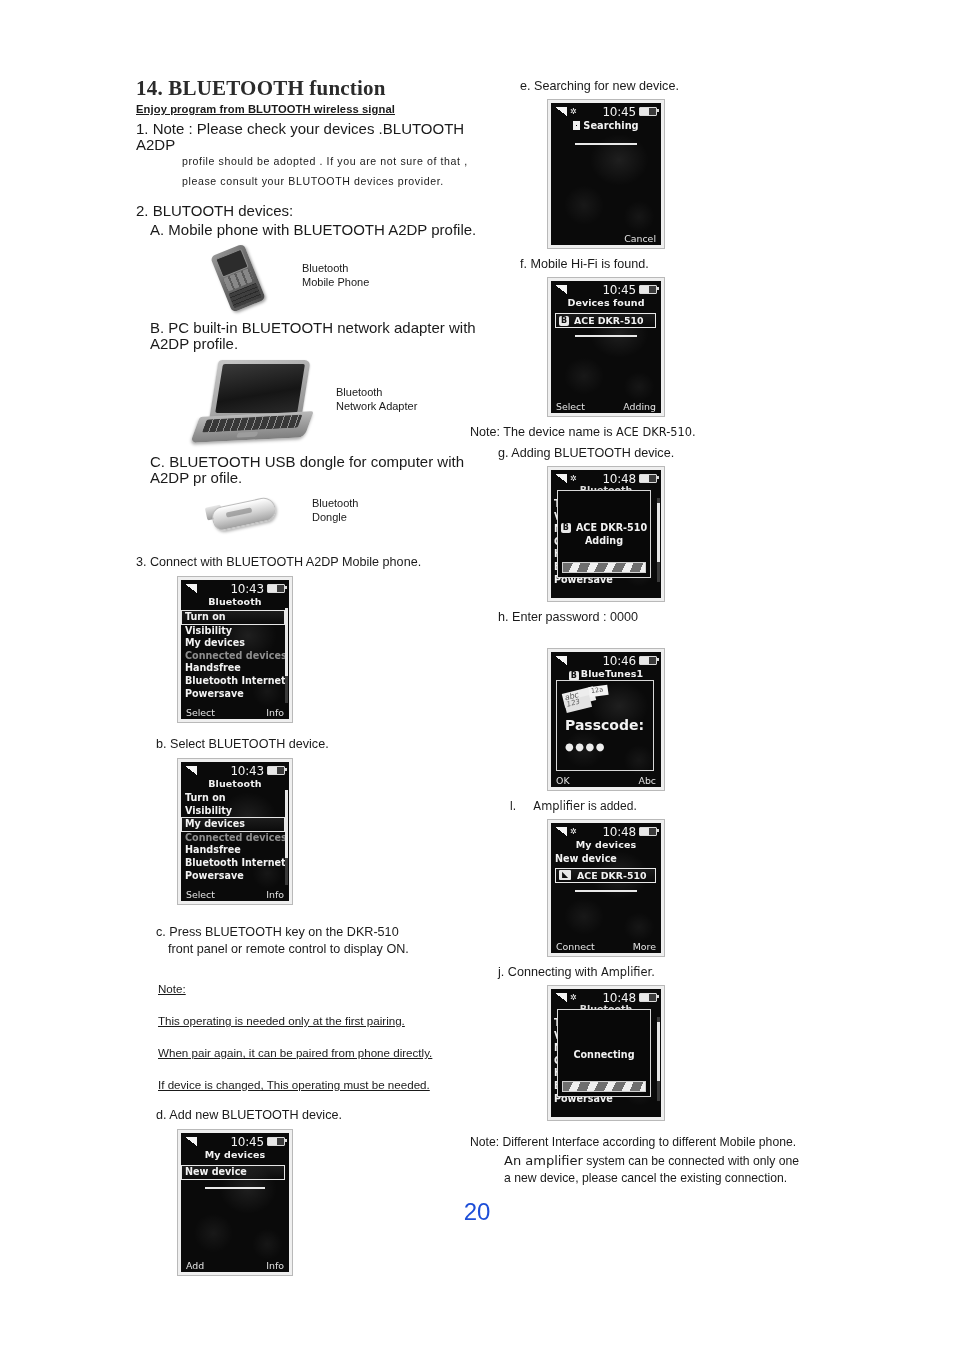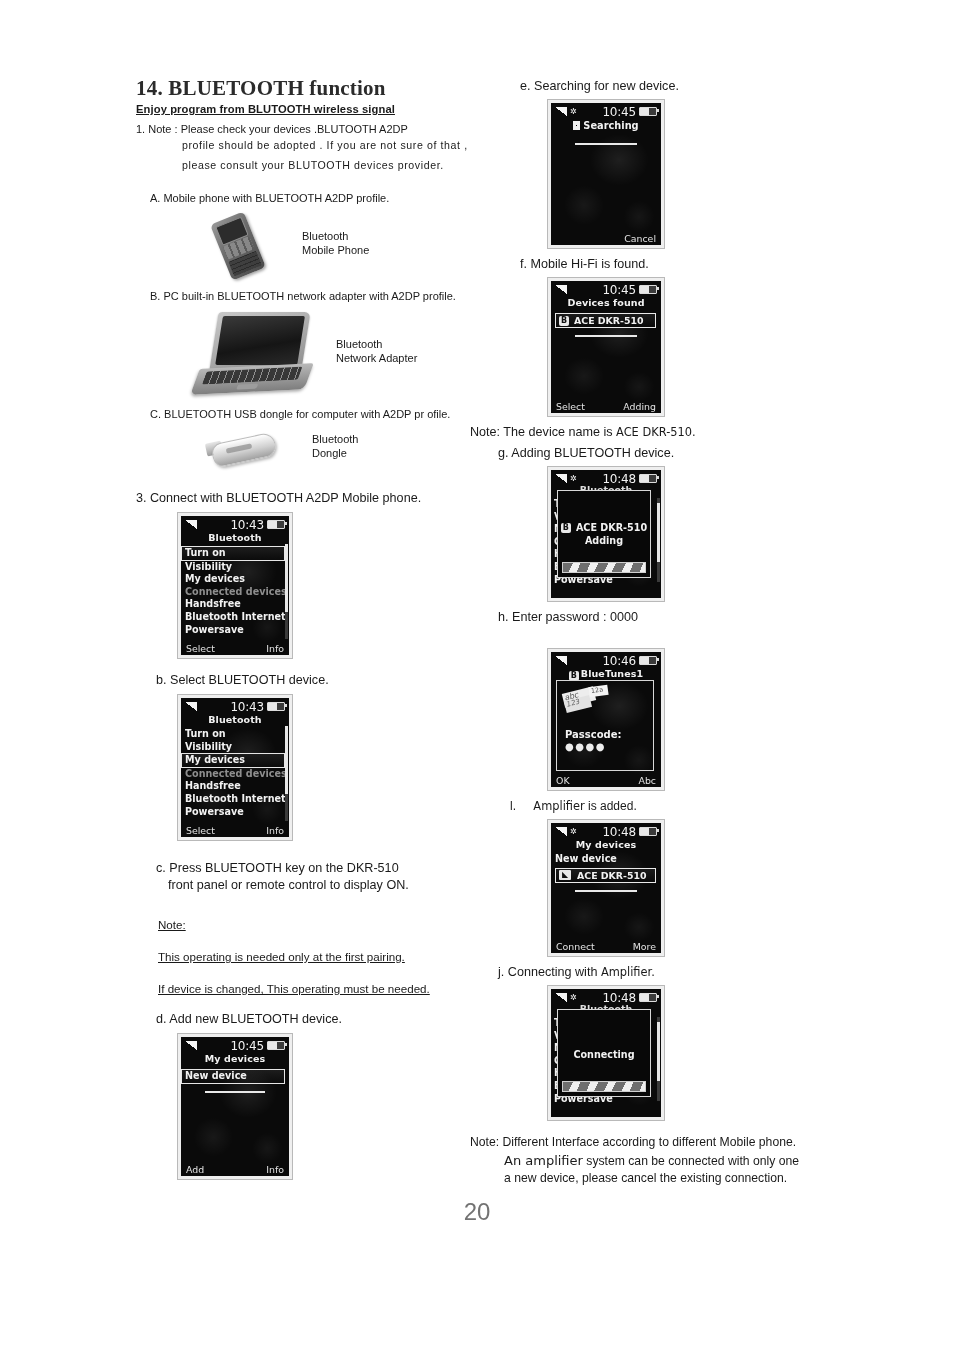--- a/index.html
+++ b/index.html
@@ -28,21 +28,21 @@
     margin: 0 0 2px 0;
     white-space: nowrap;
   }
   .subtitle {
     font-size: 11.2px;
     font-weight: bold;
     text-decoration: underline;
     margin: 0 0 6px 0;
     letter-spacing: 0.1px;
   }
-  .para { font-size: 11px; line-height: 16px; margin: 0; }
+  .para { font-size: 15px; line-height: 16px; margin: 0; }
   .para-sm { font-size: 10.6px; line-height: 16px; margin: 0; }
   .indent1 { padding-left: 14px; }
   .indent2 { padding-left: 46px; }
   .indent3 { padding-left: 20px; }
   .gap-s { height: 8px; }
   .gap-m { height: 14px; }
   .gap-l { height: 20px; }
 
   .step { font-size: 12.6px; line-height: 17px; margin: 0; }
   .step-sm { font-size: 12px; line-height: 17px; margin: 0; }
@@ -60,21 +60,21 @@
   .final-note { font-size: 12.2px; line-height: 17.5px; }
   .final-note .hang { padding-left: 34px; display: block; }
   .thin { font-family: "DejaVu Sans", sans-serif; font-size: 11.4px; }
   .thin-sm { font-family: "DejaVu Sans", sans-serif; font-size: 10.6px; }
 
   .page-num {
     position: absolute; left: 0; top: 1198px; width: 954px;
     text-align: center;
     font-size: 24px;
     font-family: "Liberation Sans", sans-serif;
-    color: #737373;
+    color: #1d4ed8;
   }
 
   
   .art { position: relative; }
 
   
   .phone-art {
     width: 60px; height: 68px;
     transform: rotate(-22deg);
     margin: 6px 0 0 0;
@@ -323,22 +323,22 @@
     position: absolute; left: 2px; top: 12px; width: 24px; height: 12px;
     background: #e2e2e2; transform: rotate(-14deg);
     color:#666; font-size: 7px; font-style: italic; padding-left:2px;
   }
   .ime-art .c3 {
     position: absolute; left: 26px; top: 0px; width: 17px; height: 10px;
     background: #f3f3f3; transform: rotate(-8deg);
     color:#555; font-size: 6.5px; padding-left:2px;
   }
   .pc-label {
-    position: absolute; left: 8px; top: 48px;
-    font-size: 10px; font-weight: bold;
+    position: absolute; left: 8px; top: 36px;
+    font-size: 14px; font-weight: bold;
   }
   .pc-dots {
     position: absolute; left: 8px; top: 60px;
     font-size: 10px; letter-spacing: 1.5px; color: #ededed;
   }
   .searching-title {
     position: relative; z-index: 2;
     text-align: center; font-size: 9.8px; font-weight: bold;
     padding-top: 2px;
     display:flex; align-items:center; justify-content:center; gap:3px;
@@ -359,20 +359,21 @@
 
     <h1 class="doc-title">14. BLUETOOTH function</h1>
     <div class="subtitle">Enjoy program from BLUTOOTH wireless  signal</div>
 
     <div class="para">1. Note : Please check your devices .BLUTOOTH A2DP</div>
     <div class="para-sm indent2 wide">profile should be  adopted .  If  you  are  not  sure  of  that ,</div>
     <div class="para-sm indent2 wide" style="margin-top:4px">please   consult   your  BLUTOOTH devices  provider.</div>
 
     <div class="gap-m"></div>
 
+    <div class="para">2. BLUTOOTH   devices:</div>
     <div class="para indent1" style="margin-top:3px">A. Mobile phone with BLUETOOTH A2DP profile.</div>
 
     <div class="art-row" style="margin-left:72px;">
       <div class="art phone-art">
         <div class="body">
             <div class="scr"></div>
             <div class="pad"></div>
             <div class="keys"></div>
           </div>
       </div>
@@ -472,20 +473,21 @@
     </div>
 
     <div class="gap-l"></div>
 
     <div class="step indent3">c. Press BLUETOOTH key on the DKR-510</div>
     <div class="step" style="padding-left:32px">front panel or remote control to display ON.</div>
 
     <div class="note-block">
       <div style="display:inline-block">Note:</div>
       <div>This operating is needed only at the first pairing.</div>
+      <div>When pair again, it can be paired from phone directly.</div>
       <div>If device is changed, This operating must be needed.</div>
     </div>
 
     <div class="gap-m"></div>
     <div class="step indent3">d. Add  new BLUETOOTH device.</div>
 
     <div class="phone-shot" style="width:108px;height:139px;margin:6px 0 0 42px;">
       <div class="ps-status">
         <span class="sig"></span>
         <span class="status-right">

